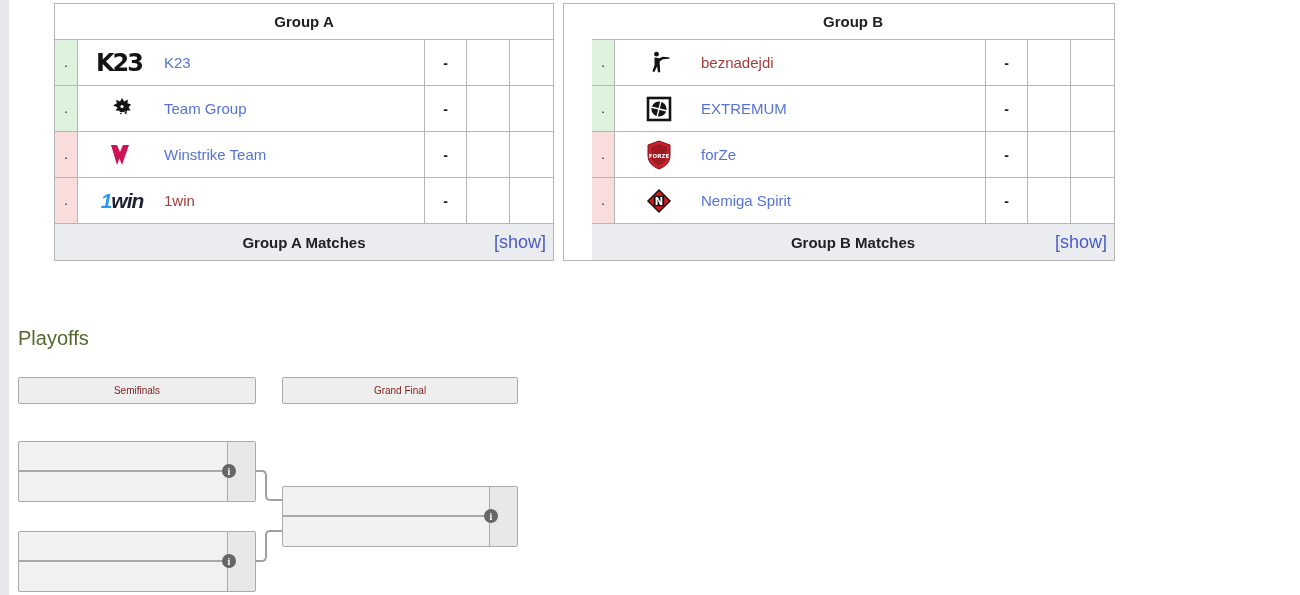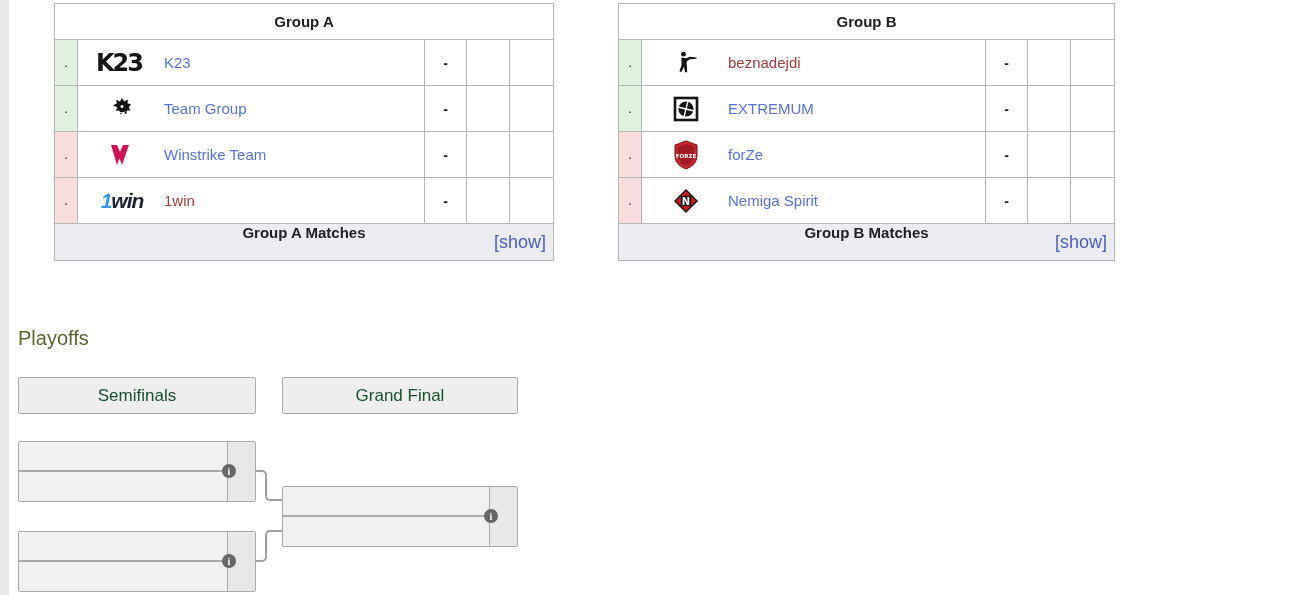--- a/index.html
+++ b/index.html
@@ -2,44 +2,44 @@
 <html><head>
 <meta charset="utf-8">
 <style>
   html,body{margin:0;padding:0;background:#fff;font-family:"Liberation Sans","DejaVu Sans",sans-serif;}
   #screen{position:relative;width:1300px;height:595px;background:#fff;overflow:hidden;}
   .left-strip{position:absolute;left:0;top:0;width:9px;height:595px;background:#e7e7ea;}
 
   
   .group-table{position:absolute;top:3px;background:#fff;border:1px solid #b6b6b6;box-sizing:border-box;margin-left:36px;}
   #group-a{left:18px;width:500px;}
-  #group-b{left:582px;width:497px;}
+  #group-b{left:527px;width:552px;padding-left:28px;}
   .gt-header{height:35px;line-height:35px;text-align:center;font-weight:bold;font-size:15px;color:#202122;border-bottom:1px solid #b6b6b6;background:#fff;}
   .gt-row{display:flex;height:46px;border-bottom:1px solid #b6b6b6;box-sizing:border-box;}
   .gt-pos{width:23px;flex:0 0 23px;border-right:1px solid #b6b6b6;display:flex;align-items:center;justify-content:center;font-size:13px;color:#202122;box-sizing:border-box;}
   .gt-pos.up{background:#ddf3dd;}
   .gt-pos.down{background:#f9dddd;}
   .gt-team{flex:1 1 auto;display:flex;align-items:center;padding-left:12px;border-right:1px solid #b6b6b6;box-sizing:border-box;min-width:0;}
   .logo-box{width:64px;flex:0 0 64px;display:flex;align-items:center;justify-content:center;}
   .team-link{margin-left:10px;font-size:15px;color:#5673d9;text-decoration:none;white-space:nowrap;cursor:pointer;}
   .team-link.redlink{color:#a43d3c;}
   .gt-score{width:42px;flex:0 0 42px;border-right:1px solid #b6b6b6;display:flex;align-items:center;justify-content:center;font-weight:bold;font-size:14px;color:#202122;box-sizing:border-box;}
   .gt-cell{width:43px;flex:0 0 43px;border-right:1px solid #b6b6b6;box-sizing:border-box;}
   .gt-cell.last{border-right:none;}
-  .gt-footer{height:36px;background:#eaecf0;position:relative;display:flex;justify-content:center;}
+  .gt-footer{height:36px;background:#eaecf0;position:relative;display:flex;align-items:center;justify-content:center;}
   .gt-footer-label{font-weight:bold;font-size:15px;color:#202122;}
   .gt-show{position:absolute;right:7px;top:0;height:36px;line-height:36px;font-size:18px;color:#4a5cc4;text-decoration:none;cursor:pointer;}
 
   .logo-1win{font-style:italic;font-weight:900;font-size:21px;letter-spacing:-1px;white-space:nowrap;}
   .logo-1win .one{color:#2e97f5;}
   .logo-1win .win{color:#1c2233;}
 
   
   .playoffs-title{position:absolute;left:18px;top:327px;margin:0;font-size:20px;font-weight:400;color:#55682b;}
-  .round-header{position:absolute;top:377px;height:37px;background:#eee;border:1px solid #aaa;border-radius:2px;box-sizing:border-box;display:flex;align-items:center;justify-content:center;font-size:17px;color:#14532d;}
+  .round-header{position:absolute;top:377px;height:27px;background:#eee;border:1px solid #aaa;border-radius:2px;box-sizing:border-box;display:flex;align-items:center;justify-content:center;font-size:10px;color:#7f1d1d;}
   #rh-sf{left:18px;width:238px;}
   #rh-gf{left:282px;width:236px;}
 
   .match{position:absolute;width:238px;height:61px;border:1px solid #aaa;border-radius:2px;background:#f1f1f1;box-sizing:border-box;}
   #match-sf1{left:18px;top:441px;}
   #match-sf2{left:18px;top:531px;}
   #match-gf{left:282px;top:486px;width:236px;}
   .match .slot{position:absolute;left:0;right:0;height:28px;}
   .match .slot.top{top:0;}
   .match .slot.bottom{top:30px;height:29px;}

